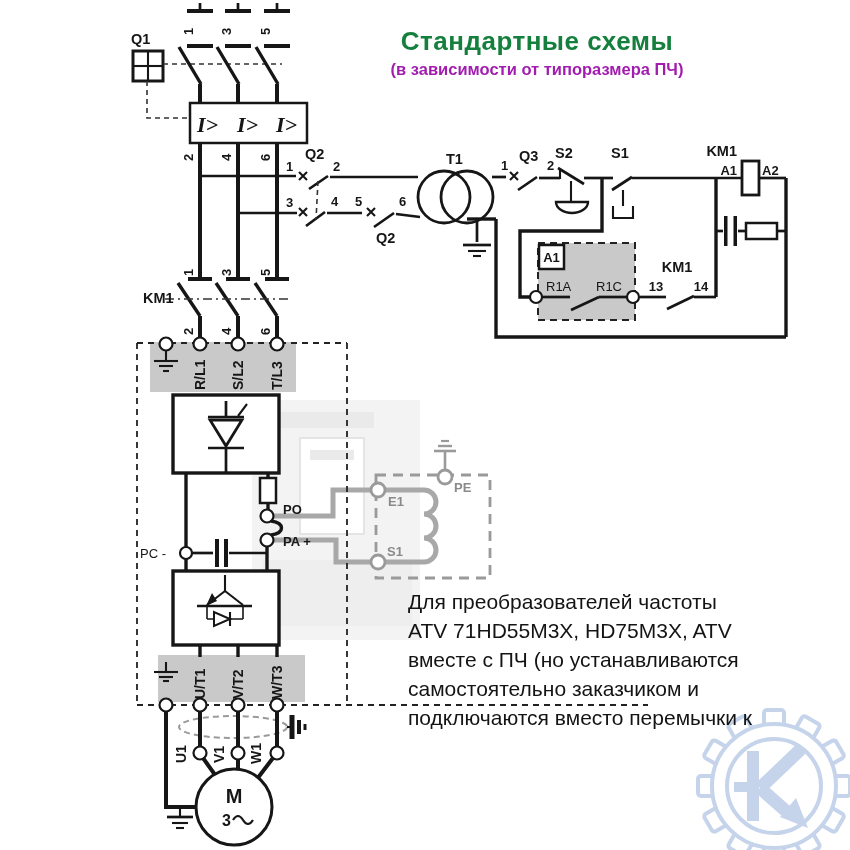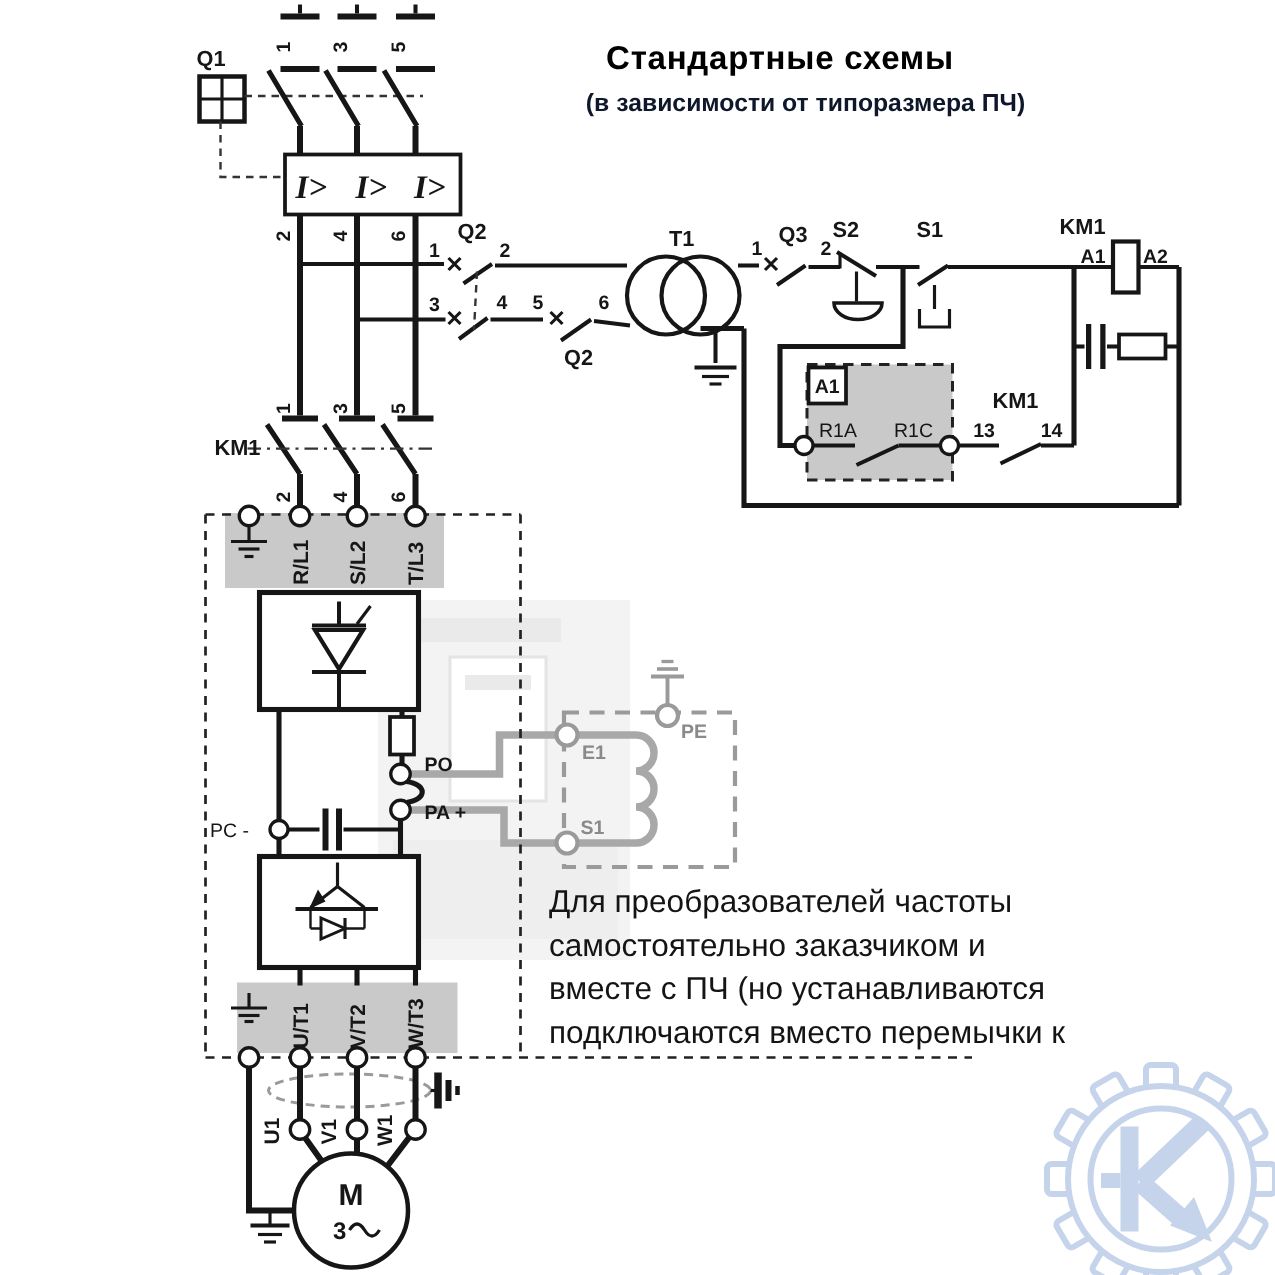--- a/index.html
+++ b/index.html
@@ -23,25 +23,25 @@
   .comp{stroke:#161616;fill:none}
   .compw{stroke:#161616;fill:#ffffff}
   .dash{stroke:#222;stroke-width:1.8;fill:none;stroke-dasharray:6 5}
   .dashlink{stroke:#333;stroke-width:1.6;fill:none;stroke-dasharray:5 4}
   .dashdot{stroke:#333;stroke-width:1.5;fill:none;stroke-dasharray:9 4 2 4}
   .term{fill:#fff;stroke:#161616;stroke-width:2.2}
   .gwire{stroke:#a8a8a8;stroke-width:5;fill:none}
   .gdash{stroke:#9a9a9a;stroke-width:2.8;fill:none;stroke-dasharray:10 7}
   .gthin{stroke:#9a9a9a;fill:none}
   .gterm{fill:#fff;stroke:#9a9a9a;stroke-width:2.8}
-  .title{position:absolute;left:320px;top:26px;width:400px;text-align:center;
-         font-size:22px;font-weight:bold;color:#000000;letter-spacing:.5px}
+  .title{position:absolute;left:337px;top:26px;width:400px;text-align:center;
+         font-size:26px;font-weight:bold;color:#15803d;letter-spacing:.5px}
   .subtitle{position:absolute;left:337px;top:60px;width:400px;text-align:center;
-            font-size:16.5px;font-weight:bold;color:#0f172a}
-  .note{position:absolute;left:366px;top:587px;width:420px;font-size:21px;
+            font-size:16.5px;font-weight:bold;color:#a21caf}
+  .note{position:absolute;left:408px;top:587px;width:420px;font-size:21px;
         line-height:29px;color:#141414}
   .note b{font-weight:bold}
 </style>
 </head>
 <body>
 
 <svg width="850" height="850" viewBox="0 0 850 850">
 
   <g>
     <rect x="252" y="400" width="168" height="240" fill="#f3f3f3"></rect>
@@ -368,16 +368,17 @@
       <polygon points="34,42 6,31 22,12"></polygon>
     </g>
   </g>
 </svg>
 
 <div class="title">Стандартные схемы</div>
 <div class="subtitle">(в зависимости от типоразмера ПЧ)</div>
 
 <div class="note">
   <div>Для преобразователей частоты</div>
+  <div>ATV 71HD55M3X, HD75M3X, ATV</div>
+  <div>вместе с ПЧ (но устанавливаются</div>
   <div>самостоятельно заказчиком и</div>
-  <div>вместе с ПЧ (но устанавливаются</div>
   <div>подключаются вместо перемычки к</div>
 </div>
 
 </body></html>

